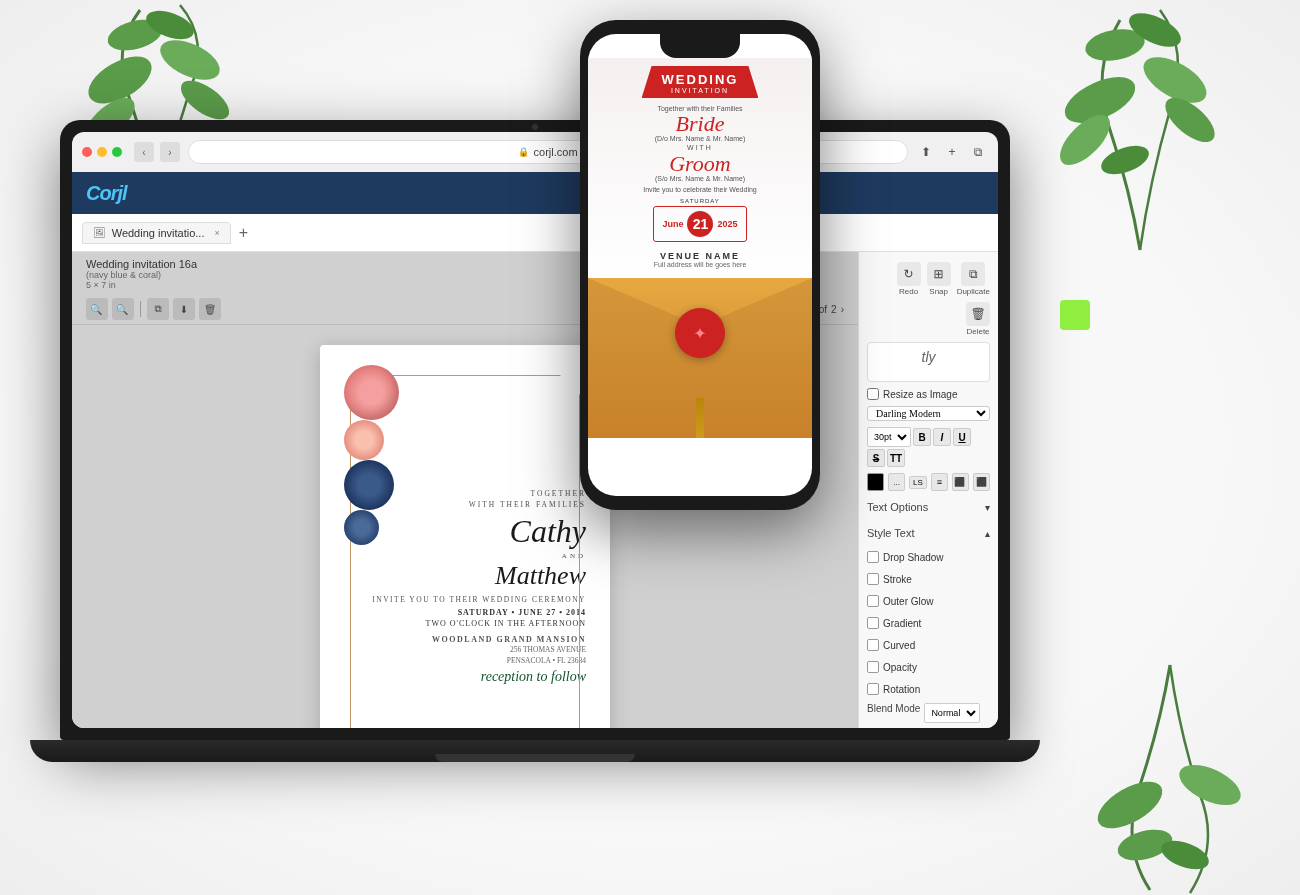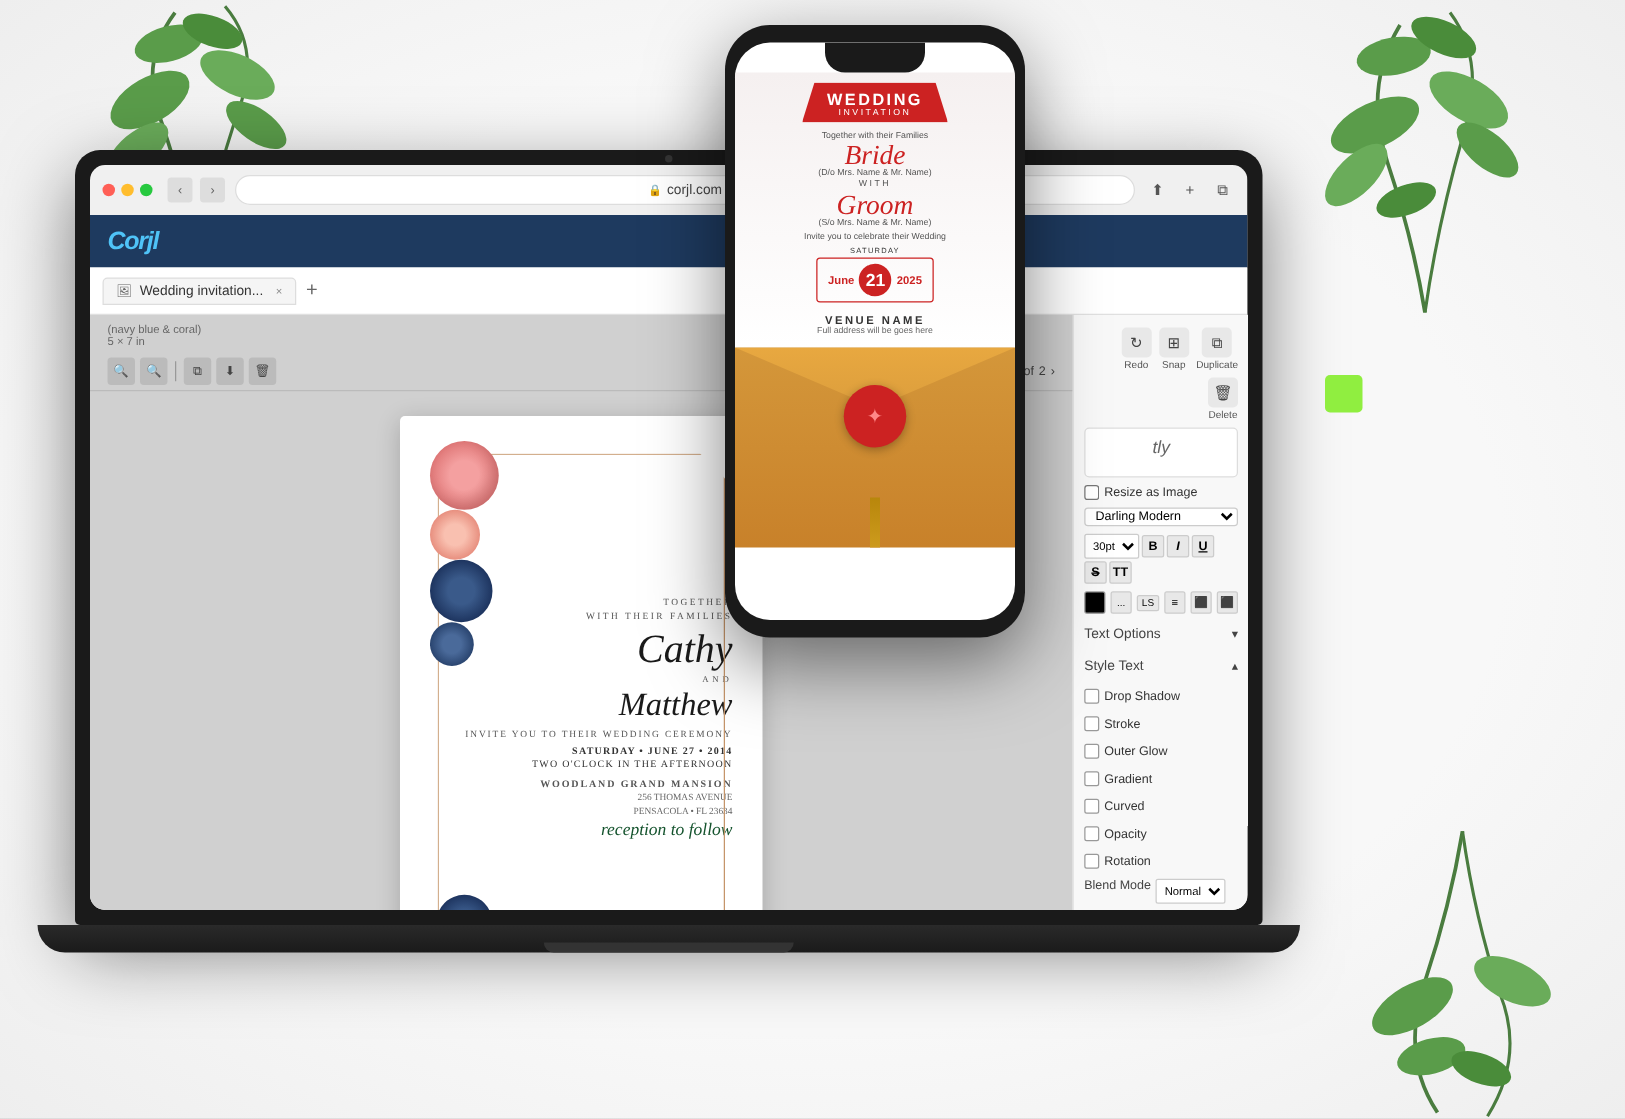--- a/index.html
+++ b/index.html
@@ -478,20 +478,21 @@
     .panel-section-header .chevron { font-size: 10px; }
 
     .panel-font-select {
       width: 100%;
       height: 22px;
       border: 1px solid #ccc;
       border-radius: 3px;
       font-size: 10px;
       background: #fff;
       padding: 0 4px;
+      font-family: Liberation Serif, serif;
     }
 
     .panel-text-toolbar {
       display: flex;
       align-items: center;
       gap: 2px;
       flex-wrap: wrap;
     }
     .panel-size-select {
       width: 44px;
@@ -757,30 +758,31 @@
 
         <div class="app-topbar">
           <div class="corjl-logo">
             <span>Corjl</span>
           </div>
         </div>
 
         <div class="app-toolbar">
           <div class="tab-item">
             <span class="tab-icon">🖼</span>
-            <span>Wedding invitation...</span>
+            <span>Wedding invitatio...</span>
             <span class="tab-close">×</span>
           </div>
           <span class="tab-add">+</span>
         </div>
 
         <div class="app-main">
 
           <div class="canvas-area">
             <div class="canvas-header">
+              <div class="canvas-title">Wedding invitation 16a</div>
               <div class="canvas-subtitle">(navy blue &amp; coral)</div>
               <div class="canvas-subtitle">5 × 7 in</div>
             </div>
             <div class="canvas-tools">
               <div class="canvas-tool-btn">🔍</div>
               <div class="canvas-tool-btn">🔍</div>
               <div class="canvas-tool-separator"></div>
               <div class="canvas-tool-btn">⧉</div>
               <div class="canvas-tool-btn">⬇</div>
               <div class="canvas-tool-btn">🗑</div>

